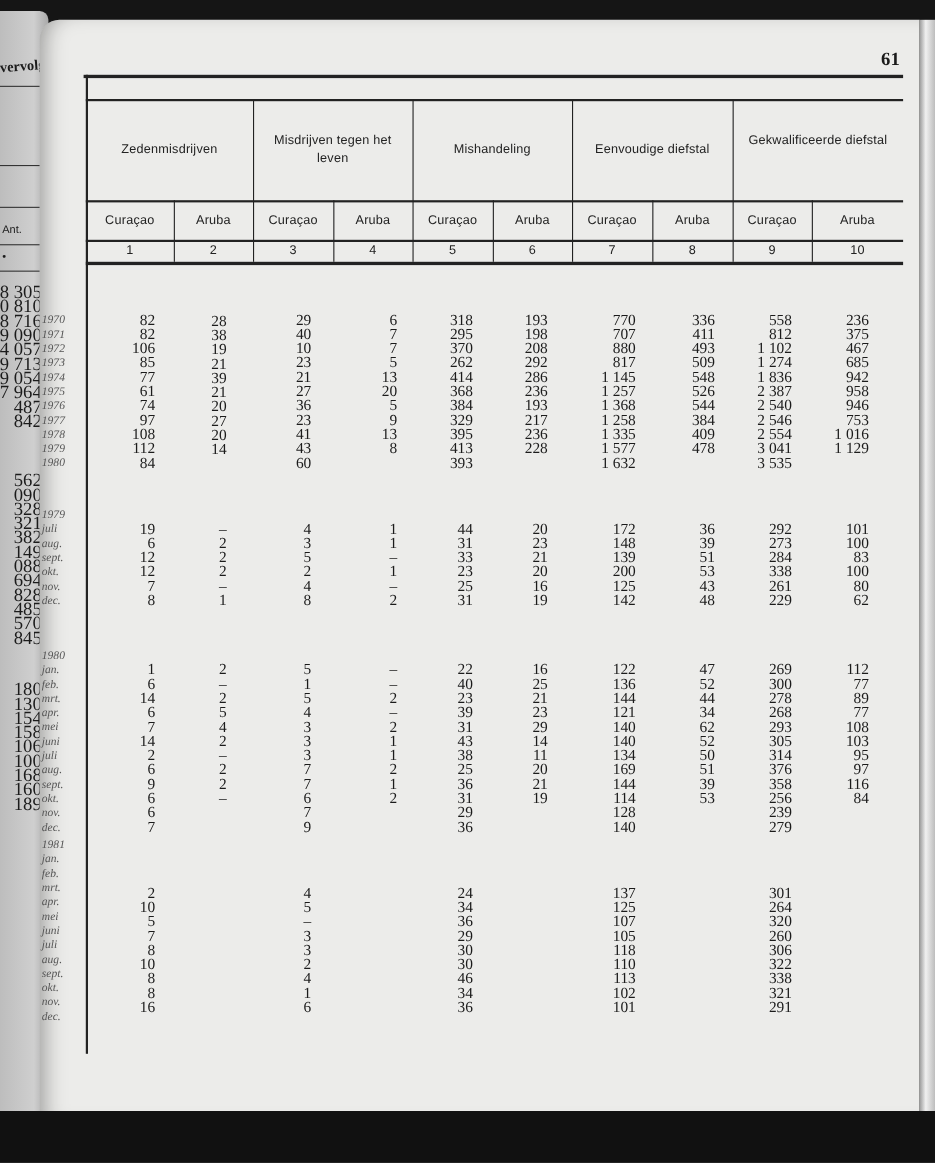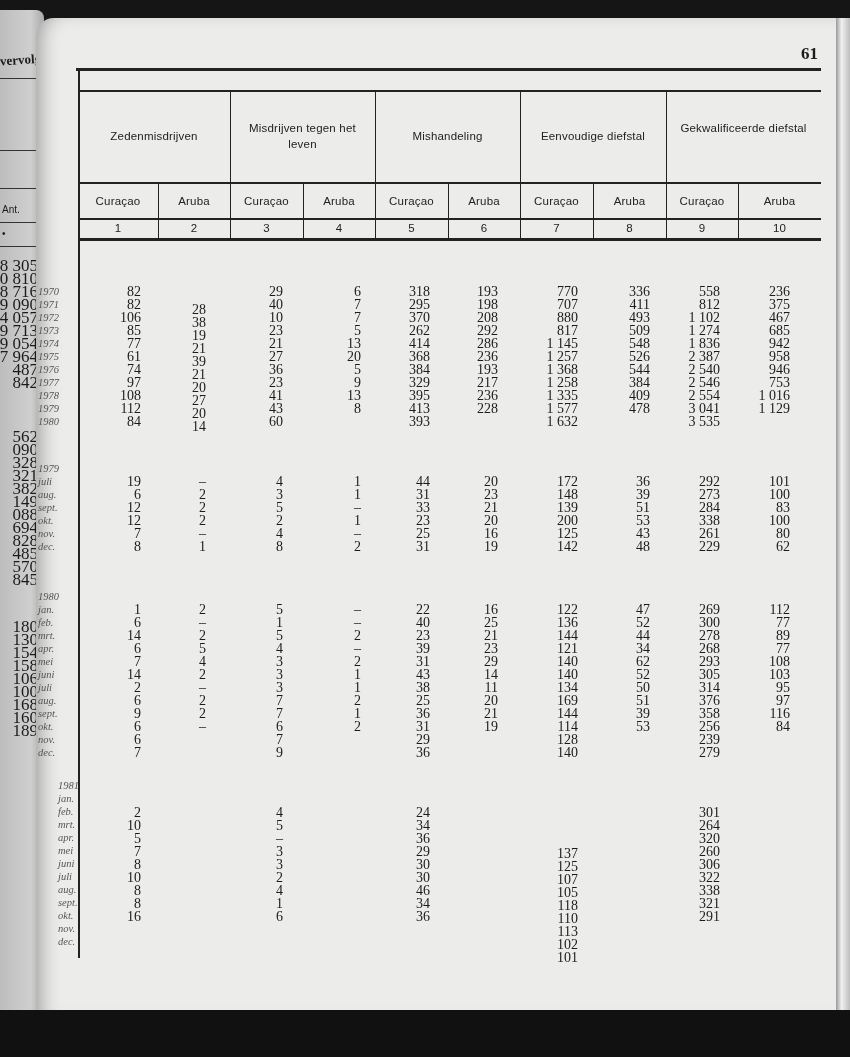--- a/index.html
+++ b/index.html
@@ -151,21 +151,21 @@
 82
 106
 85
 77
 61
 74
 97
 108
 112
 84</div>
-        <div class="data-col" style="top: 235px; right: 615px;">28
+        <div class="data-col" style="top: 218px; right: 615px;">28
 38
 19
 21
 39
 21
 20
 27
 20
 14
 </div>
@@ -450,21 +450,21 @@
 89
 77
 108
 103
 95
 97
 116
 84
 
 </div>
-        <div class="year-col" style="left: -40px; top: 711px; white-space: pre; position: absolute; margin-left: 20px;">1981
+        <div class="year-col" style="left: -40px; top: 694px; white-space: pre; position: absolute;">1981
 jan.
 feb.
 mrt.
 apr.
 mei
 juni
 juli
 aug.
 sept.
 okt.
@@ -535,21 +535,21 @@
 
 
 
 
 
 
 
 
 
 </div>
-        <div class="data-col" style="top: 779px; right: 243px;">137
+        <div class="data-col" style="top: 738px; right: 243px;">137
 125
 107
 105
 118
 110
 113
 102
 101
 
 

